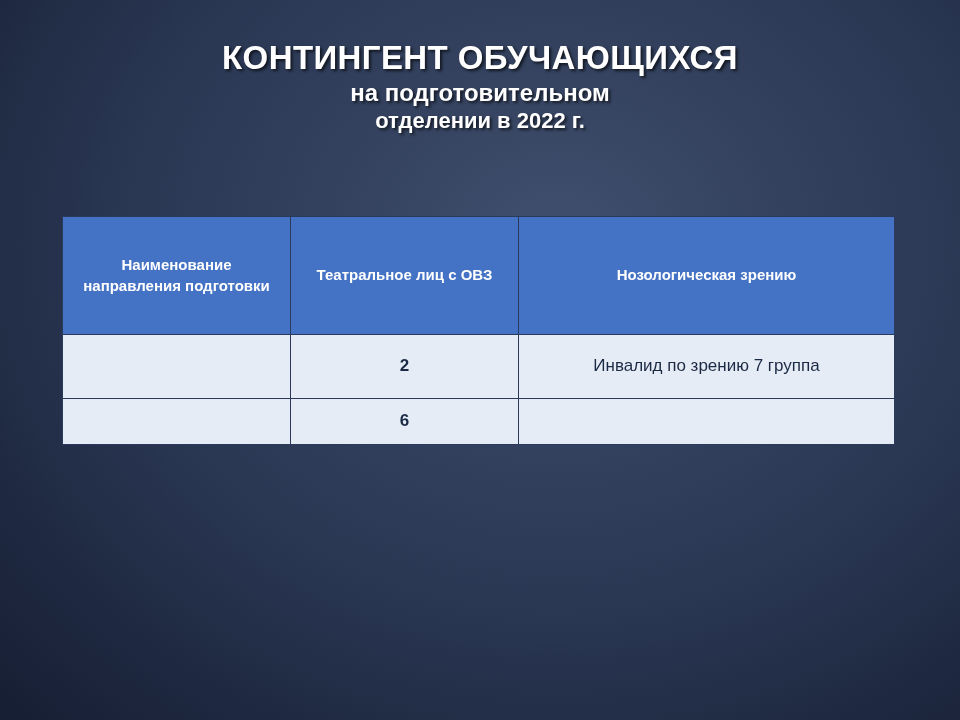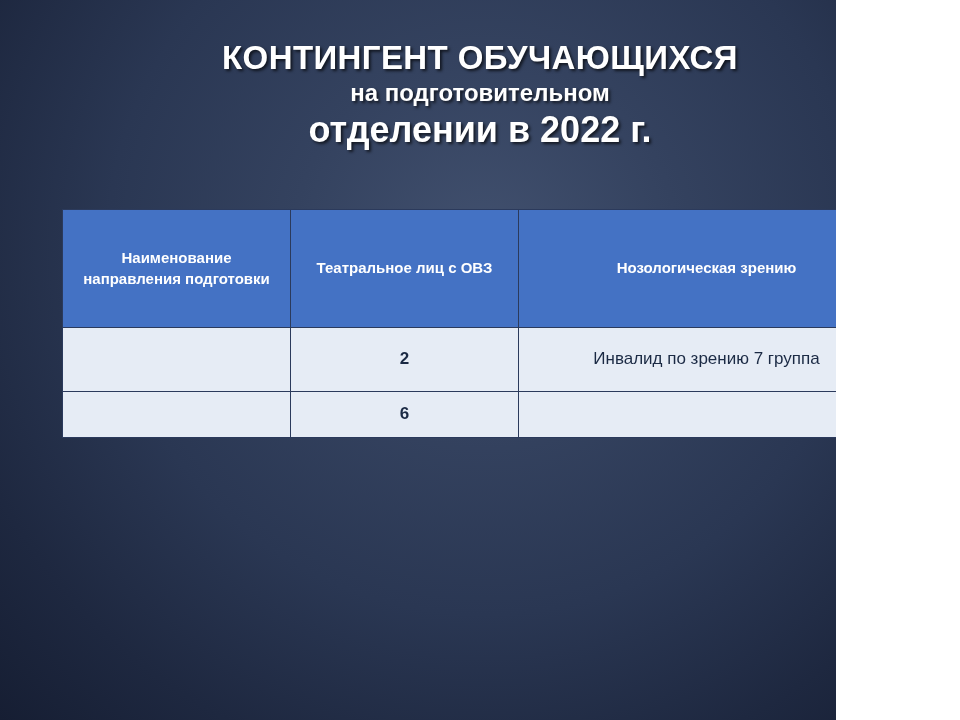--- a/index.html
+++ b/index.html
@@ -7,21 +7,21 @@
     padding: 0;
   }
   body {
     width: 960px;
     height: 720px;
     overflow: hidden;
     font-family: "Liberation Sans", sans-serif;
   }
   .slide {
     position: relative;
-    width: 836px;
+    width: 960px;
     height: 720px;
     background: radial-gradient(ellipse at 58% 34%, #41506e 0%, #34425f 28%, #2a3753 55%, #1e2840 80%, #161e33 100%);
     box-sizing: border-box;
     overflow: hidden;
   }
   .title-block {
     position: absolute;
     top: 38px;
     left: 0;
     width: 960px;
@@ -32,26 +32,26 @@
     line-height: 1.22;
   }
   .title-line-1 {
     font-size: 33px;
     letter-spacing: 0.4px;
   }
   .title-line-2 {
     font-size: 24px;
   }
   .title-line-3 {
-    font-size: 36px;
+    font-size: 22px;
   }
   .table-wrap {
     position: absolute;
     left: 62px;
-    top: 209px;
+    top: 216px;
     width: 832px;
   }
   table.data-table {
     border-collapse: collapse;
     width: 832px;
     table-layout: fixed;
   }
   table.data-table col.c1 { width: 228px; }
   table.data-table col.c2 { width: 228px; }
   table.data-table col.c3 { width: 376px; }

